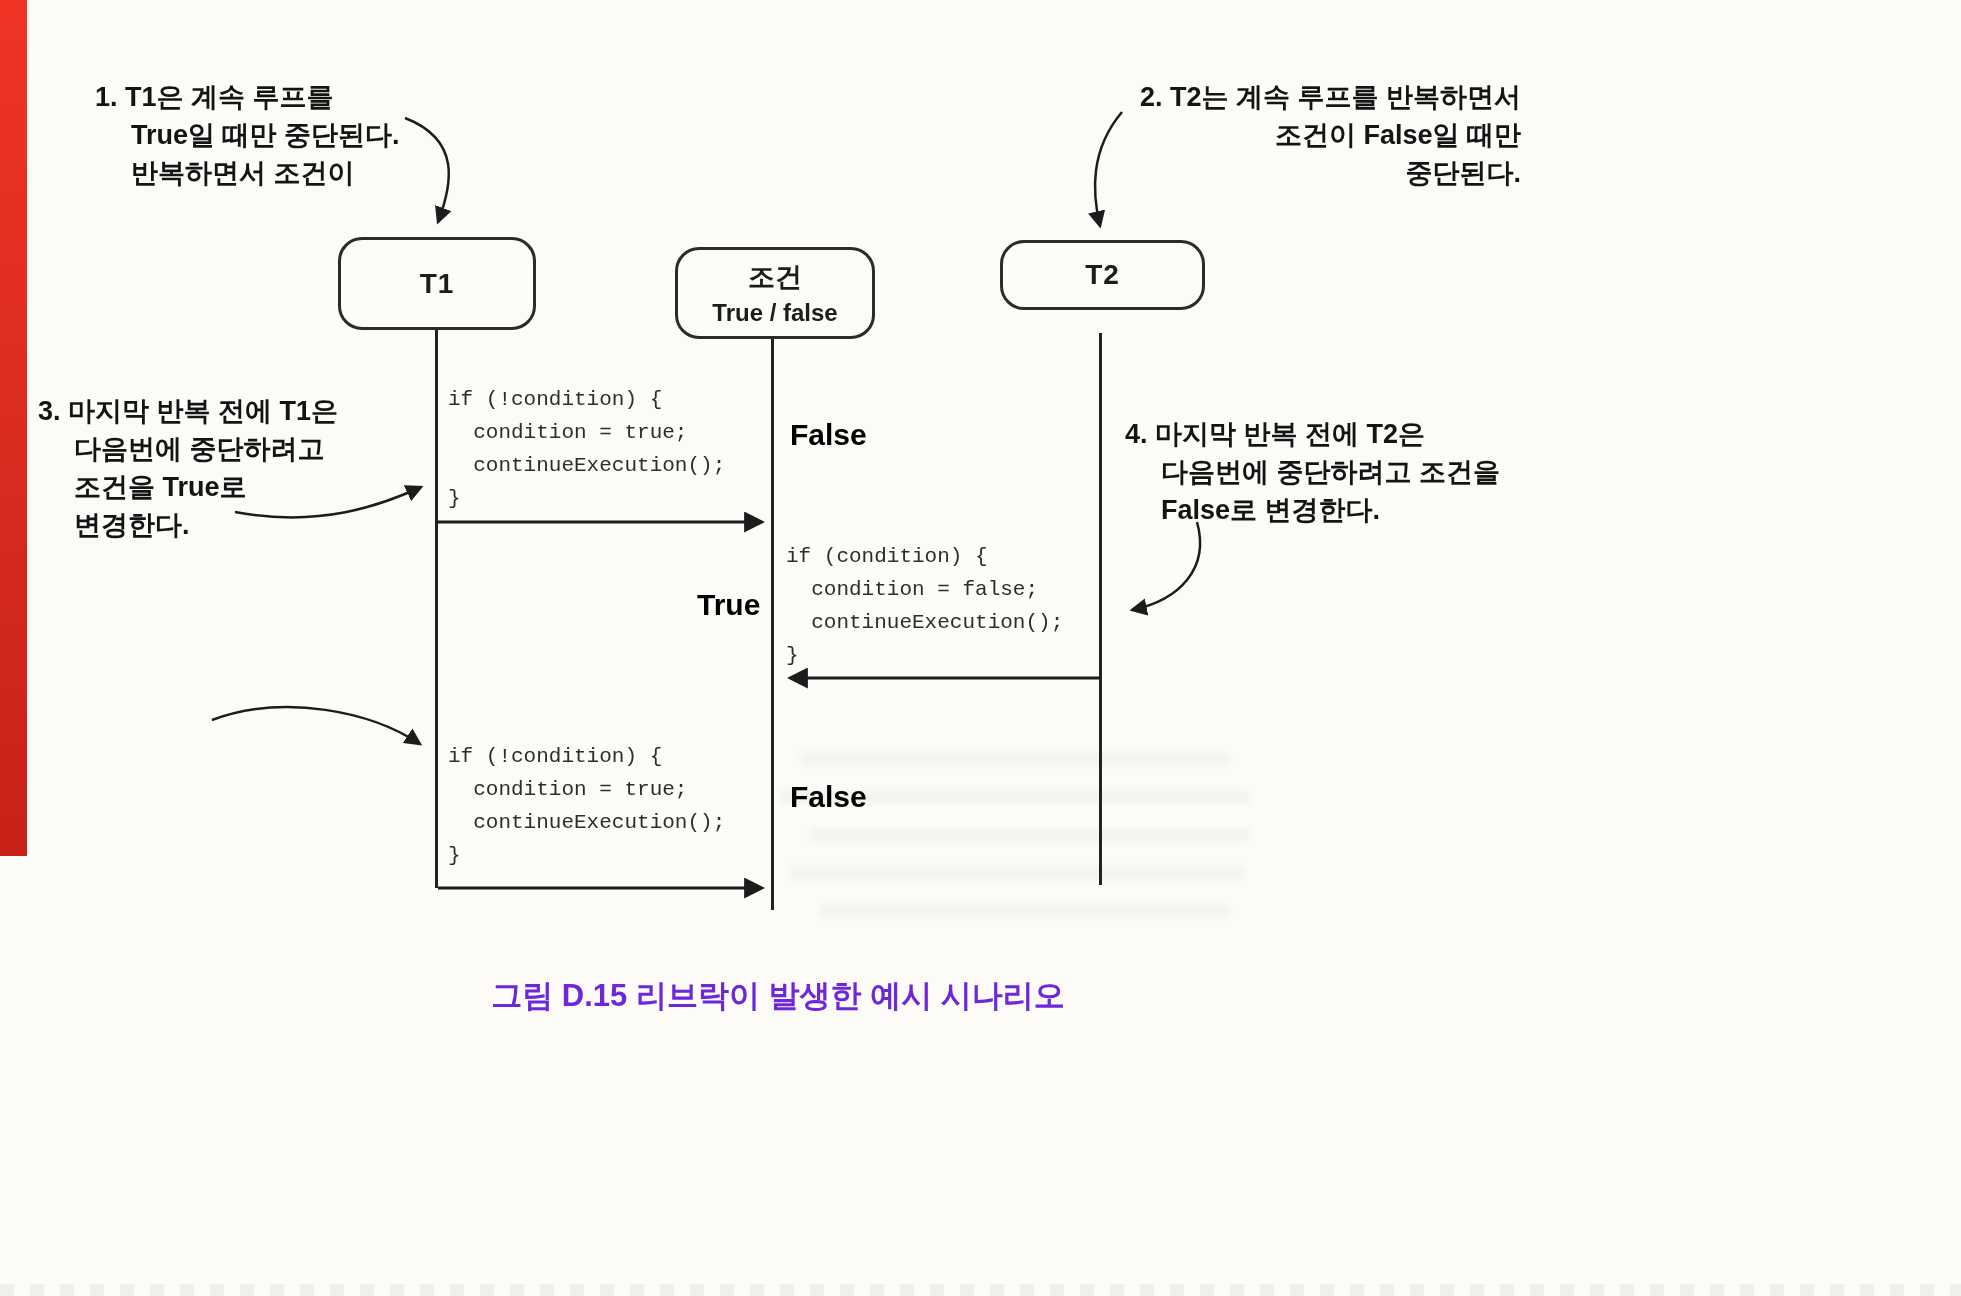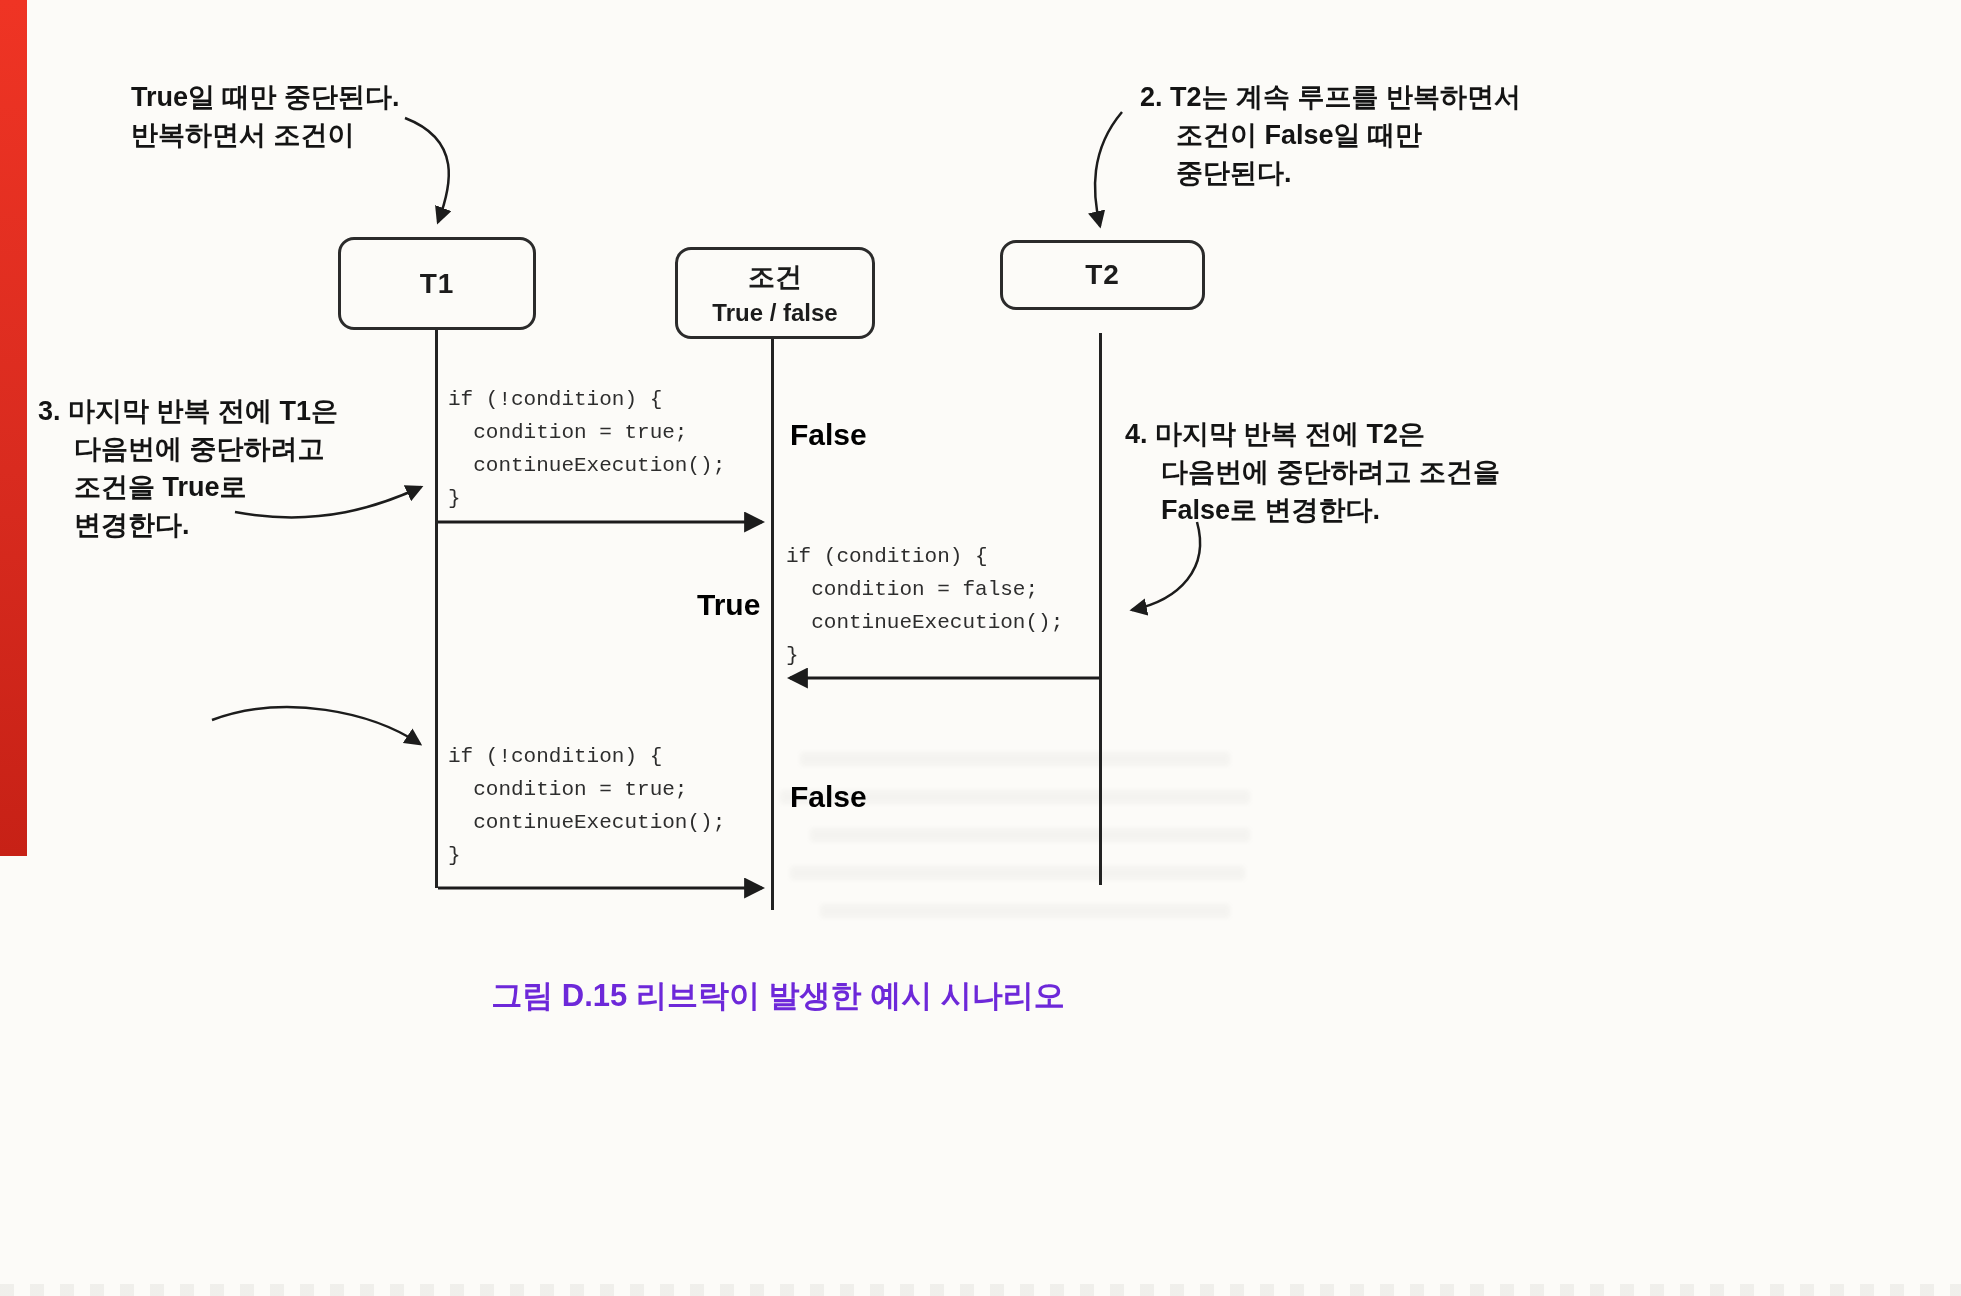--- a/index.html
+++ b/index.html
@@ -10,21 +10,21 @@
     color:#1c1c1c;
     overflow:hidden;
   }
   .canvas { position:relative; width:1961px; height:1296px; background:#fcfbf8; }
 
   .red-strip { position:absolute; left:0; top:0; width:27px; height:856px;
     background:linear-gradient(180deg,#ef3424 0%,#d92b1f 55%,#c72116 100%); }
 
   .overlay { position:absolute; left:0; top:0; width:1961px; height:1296px; pointer-events:none; }
 
-  .node { position:absolute; border:3px solid #2b2b2b; border-radius:16px; background:#fcfbf8;
+  .node { position:absolute; border:3px solid #2b2b2b; border-radius:24px; background:#fcfbf8;
     display:flex; flex-direction:column; align-items:center; justify-content:center;
     font-weight:bold; }
   .node-label { font-size:28px; letter-spacing:1px; }
   .node-title { font-size:27px; }
   .node-sub { font-size:24px; font-weight:bold; margin-top:4px; }
 
   .lifeline { position:absolute; width:3px; background:#222; }
 
   .code { position:absolute; font-family:"Liberation Mono","DejaVu Sans Mono",monospace;
     font-size:21px; line-height:33px; color:#2d2d2d; }
@@ -106,25 +106,26 @@
     <div class="code-line">  condition = true;</div>
     <div class="code-line">  continueExecution();</div>
     <div class="code-line">}</div>
   </div>
 
   <div class="state-label" style="left:790px; top:418px;">False</div>
   <div class="state-label" style="left:697px; top:588px;">True</div>
   <div class="state-label" style="left:790px; top:780px;">False</div>
 
   <div class="annotation" style="left:95px; top:78px;">
+    <div class="ann-line"><span>1.</span> <span>T1은 계속 루프를</span></div>
     <div class="ann-line ann-cont">True일 때만 중단된다.</div>
     <div class="ann-line ann-cont">반복하면서 조건이</div>
   </div>
 
-  <div class="annotation" style="left:1140px; top:78px;">
+  <div class="annotation" style="left:1140px; top:78px;text-align:right;">
     <div class="ann-line"><span>2.</span> <span>T2는 계속 루프를 반복하면서</span></div>
     <div class="ann-line ann-cont">조건이 False일 때만</div>
     <div class="ann-line ann-cont">중단된다.</div>
   </div>
 
   <div class="annotation" style="left:38px; top:392px;">
     <div class="ann-line"><span>3.</span> <span>마지막 반복 전에 T1은</span></div>
     <div class="ann-line ann-cont">다음번에 중단하려고</div>
     <div class="ann-line ann-cont">조건을 True로</div>
     <div class="ann-line ann-cont">변경한다.</div>

